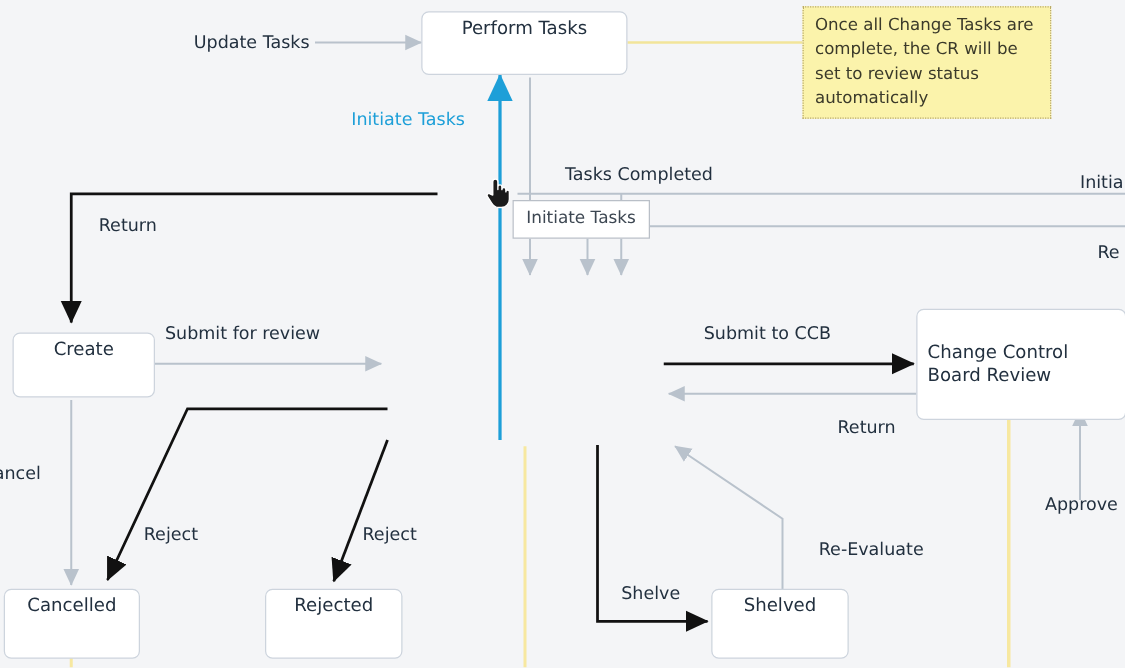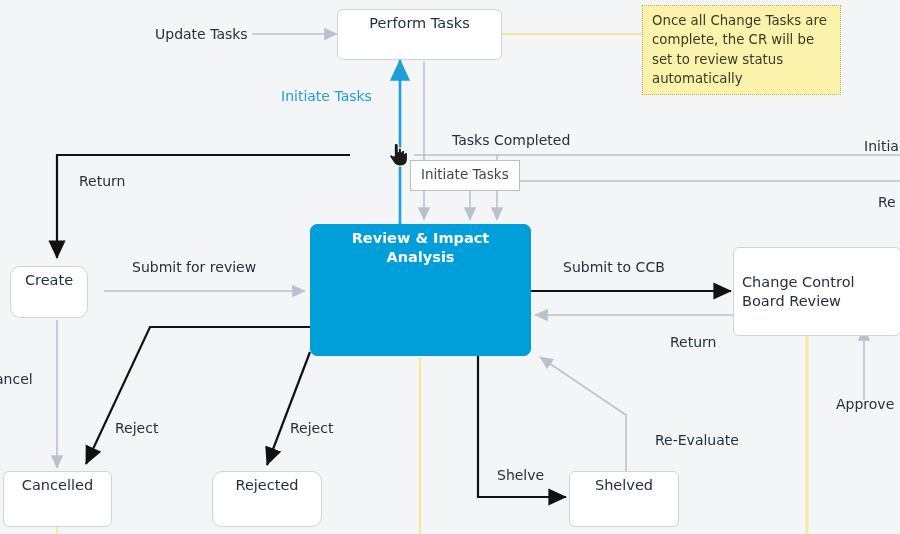--- a/index.html
+++ b/index.html
@@ -187,38 +187,35 @@
 
     <g>
       <path d="M882,291 L900,291" stroke="#b9c2cc" stroke-width="1.6" fill="none"></path>
     </g>
   </svg>
 
   <div class="node" style="left:337px; top:9px; width:165px; height:51px;">
     <span>Perform Tasks</span>
   </div>
 
-  <div class="node" style="left:10px; top:266px; width:78px; height:52px;border-radius:10px;">
+  <div class="node" style="left:10px; top:266px; width:114px; height:52px;">
     <span>Create</span>
   </div>
 
-  <div class="node selected" style="left:310px; top:224px; width:221px; height:132px;">
-    <span>Review &amp; Impact Analysis</span>
-  </div>
 
   <div class="node" style="left:733px; top:247px; width:168px; height:89px; flex-direction:column;">
     <span>Change Control</span>
     <span>Board Review</span>
   </div>
 
   <div class="node" style="left:3px; top:471px; width:109px; height:56px;">
     <span>Cancelled</span>
   </div>
 
-  <div class="node" style="left:212px; top:471px; width:110px; height:56px;border-radius:10px;">
+  <div class="node" style="left:212px; top:471px; width:110px; height:56px;">
     <span>Rejected</span>
   </div>
 
   <div class="node" style="left:569px; top:471px; width:110px; height:56px;">
     <span>Shelved</span>
   </div>
 
   <div class="edge-label" style="left:155px; top:26px;">Update Tasks</div>
 
   <div class="edge-label accent" style="left:281px; top:88px;">Initiate Tasks</div>

